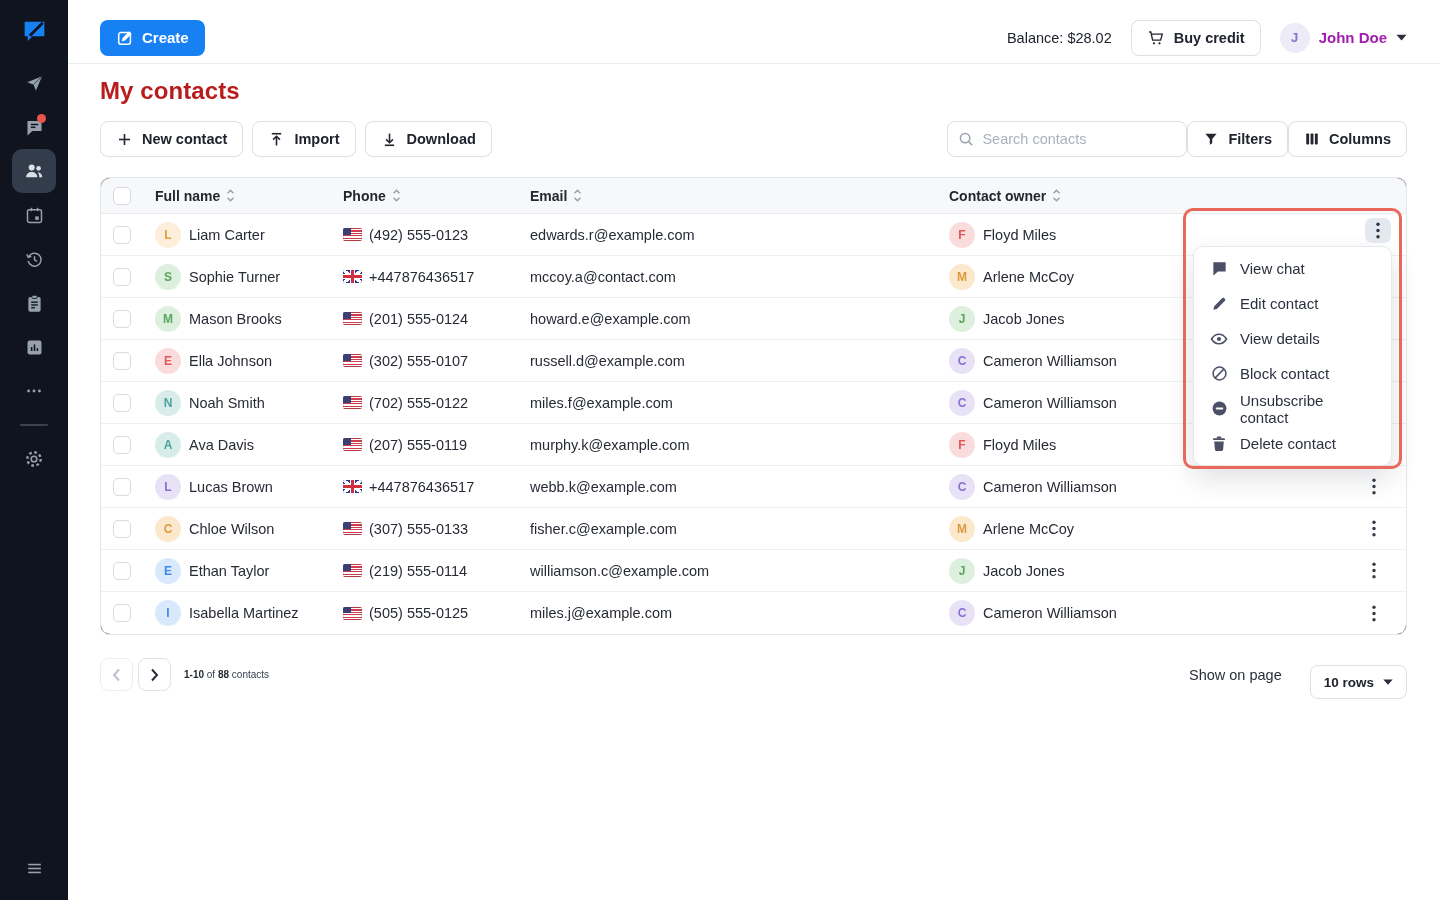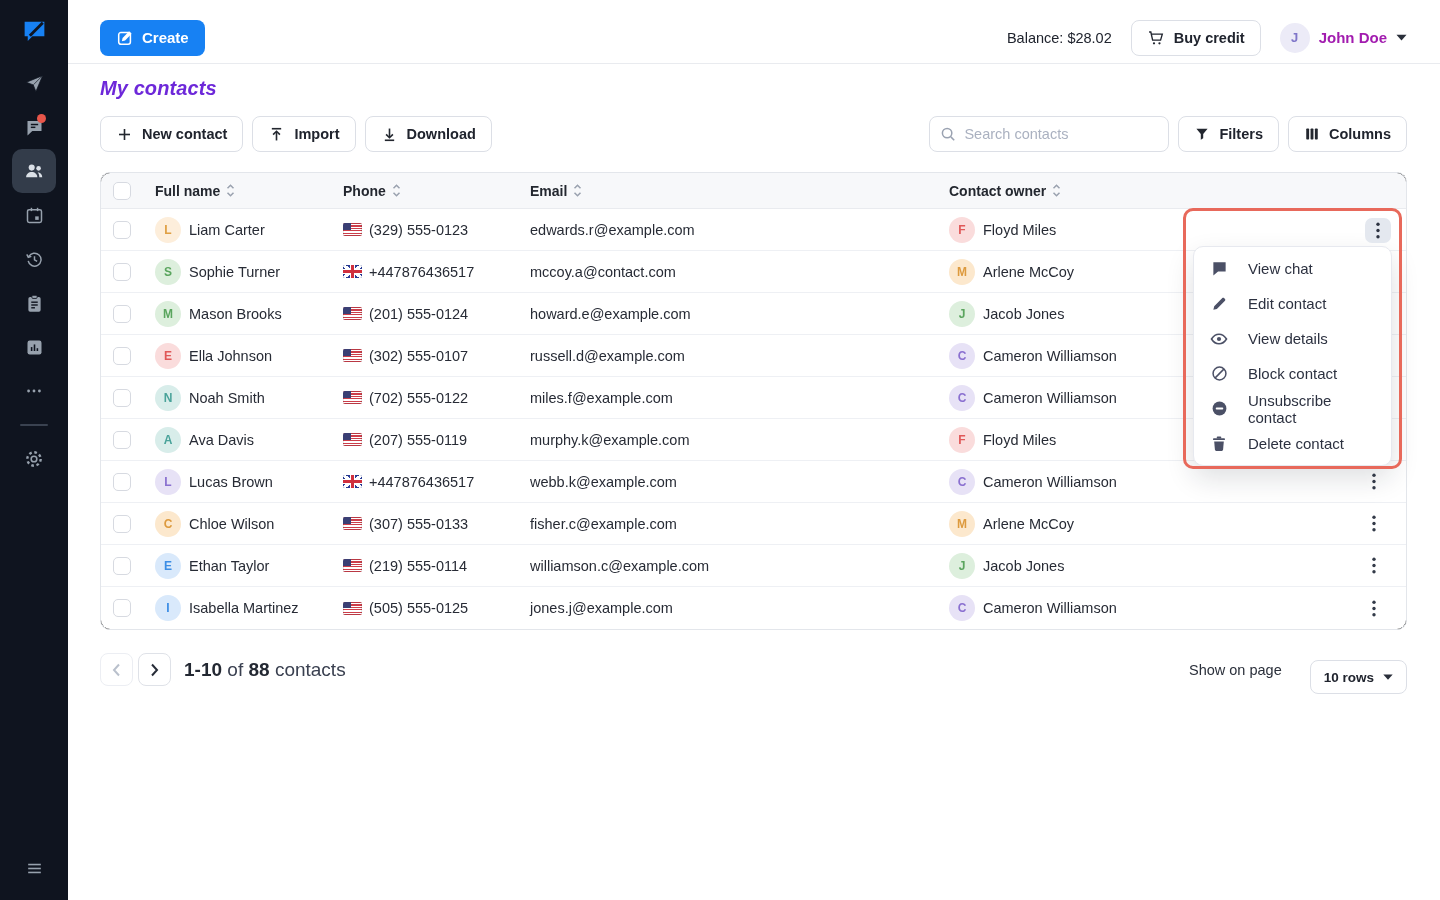--- a/index.html
+++ b/index.html
@@ -28,24 +28,24 @@
   .btn-outline { height:36px; background:#fff; border:1px solid #dcdfe6; border-radius:8px;
     font:600 14.5px "Liberation Sans",sans-serif; color:#20242e; padding:0 15px;
     display:flex; align-items:center; gap:9px; cursor:pointer; }
   .userchip { display:flex; align-items:center; gap:9px; cursor:pointer; }
   .avatar { border-radius:50%; display:flex; align-items:center; justify-content:center; font-weight:700; flex:none; }
   .avatar.lg { width:30px; height:30px; background:#ecebf7; color:#7f76c9; font-size:13px; }
   .avatar.sm { width:26px; height:26px; font-size:12px; }
   .username { font-weight:700; font-size:15px; color:#a21caf; }
   
   .content { position:absolute; left:68px; top:53px; width:1372px; padding:24px 33px 0 32px; }
-  .page-title { font-size:20px; font-weight:700; color:#6d28d9; letter-spacing:.1px;font-style:italic; }
+  .page-title { font-size:24px; font-weight:700; color:#b91c1c; letter-spacing:.1px; }
   .toolbar { display:flex; align-items:flex-end; margin-top:16px; }
   .toolbar .left { display:flex; gap:9px; }
-  .toolbar .right { margin-left:auto; display:flex; gap:9px; }
+  .toolbar .right { margin-left:auto; display:flex; }
   .search-wrap { position:relative; width:240px; }
   .search-wrap input { width:240px; height:36px; border:1px solid #dcdfe6; border-radius:8px;
     padding:0 12px 0 34px; font:14.5px "Liberation Sans",sans-serif; color:#232832; outline:none; }
   .search-wrap input::placeholder { color:#aab1c0; }
   .search-ic { position:absolute; left:11px; top:10px; }
   
   .table-card { margin-top:20px; border:1px solid #e3e6eb; border-radius:10px; overflow:hidden; background:#000000; }
   .thead { height:36px; background:#f7f8fa; display:flex; align-items:center; border-bottom:1px solid #e9ebef;
     font-weight:700; font-size:14px; color:#23272f; }
   .trow { height:42px; display:flex; align-items:center; border-bottom:1px solid #eef0f4; font-size:14.5px; color:#272b35; background:#fff; }
@@ -72,32 +72,32 @@
   .flag.gb::after { content:""; position:absolute; inset:0; background:
     linear-gradient(#d0303e,#d0303e) center/100% 3px no-repeat,
     linear-gradient(#d0303e,#d0303e) center/3px 100% no-repeat,
     linear-gradient(#fff,#fff) center/100% 5px no-repeat,
     linear-gradient(#fff,#fff) center/5px 100% no-repeat; }
   
   .tfooter { display:flex; align-items:center; margin-top:15px; }
   .page-btn { width:33px; height:33px; border-radius:8px; background:#fff; display:flex; align-items:center; justify-content:center; cursor:pointer; }
   .page-btn.prev { border:1px solid #eceef3; }
   .page-btn.next { border:1px solid #dfe2e8; margin-left:5px; }
-  .range-text { margin-left:13px; font-size:19px; color:#3a4050; }
+  .range-text { margin-left:13px; font-size:10px; color:#3a4050; }
   .range-text b { color:#232832; }
   .foot-right { margin-left:auto; display:flex; align-items:center; gap:28px; }
   .show-label { font-size:14.5px; color:#2a2f3a; }
   .rows-btn { height:34px; border:1px solid #dcdfe6; border-radius:8px; background:#fff; padding:0 13px;
     display:flex; align-items:center; gap:9px; font:600 13.5px "Liberation Sans",sans-serif; color:#20242e; cursor:pointer;margin-top:15px; }
   
   .kebab-btn { position:absolute; left:1365px; top:218px; width:26px; height:25px; background:#e4e8ef;
     border-radius:7px; display:flex; align-items:center; justify-content:center; z-index:60; cursor:pointer; }
   .menu { position:absolute; left:1193px; top:246px; width:199px; background:#fff; border:1px solid #e7e9ef;
     border-radius:10px; box-shadow:0 12px 28px rgba(23,28,45,.14); padding:4px 0; z-index:55; }
-  .menu-item { height:35px; display:flex; align-items:center; gap:20px; padding:0 16px; font-size:15px; color:#2c3140; cursor:pointer; }
+  .menu-item { height:35px; display:flex; align-items:center; gap:12px; padding:0 16px; font-size:15px; color:#2c3140; cursor:pointer; }
   .mi-ic { width:18px; display:flex; justify-content:center; flex:none; }
   .highlight-box { position:absolute; left:1183px; top:208px; width:219px; height:261px;
     border:3px solid #e8695b; border-radius:10px; z-index:70; pointer-events:none; }
 </style>
 </head>
 <body>
 
 <nav class="sidebar">
   <div class="side-logo">
     <svg width="27" height="27" viewBox="0 0 26 26">
@@ -314,21 +314,21 @@
         <div class="trow">
           <div class="cell cell-check">
             <span class="checkbox"></span>
           </div>
           <div class="cell cell-name">
             <span class="avatar sm" style="background-color: rgb(253, 238, 219); color: rgb(223, 159, 67);">L</span>
             <span>Liam Carter</span>
           </div>
           <div class="cell cell-phone">
             <span class="flag us"></span>
-            <span>(329) 555-0123</span>
+            <span>(492) 555-0123</span>
           </div>
           <div class="cell cell-email">edwards.r@example.com</div>
           <div class="cell cell-owner">
             <span class="avatar sm" style="background-color: rgb(250, 220, 220); color: rgb(224, 88, 88);">F</span>
             <span>Floyd Miles</span>
           </div>
           <div class="cell cell-actions">
             <span class="kebab">
               <svg width="4" height="17" viewBox="0 0 4 17" fill="#343b49">
                 <circle cx="2" cy="2.2" r="1.7"></circle>
@@ -568,21 +568,21 @@
             <span class="checkbox"></span>
           </div>
           <div class="cell cell-name">
             <span class="avatar sm" style="background-color: rgb(217, 233, 251); color: rgb(59, 141, 229);">I</span>
             <span>Isabella Martinez</span>
           </div>
           <div class="cell cell-phone">
             <span class="flag us"></span>
             <span>(505) 555-0125</span>
           </div>
-          <div class="cell cell-email">jones.j@example.com</div>
+          <div class="cell cell-email">miles.j@example.com</div>
           <div class="cell cell-owner">
             <span class="avatar sm" style="background-color: rgb(231, 226, 246); color: rgb(138, 112, 208);">C</span>
             <span>Cameron Williamson</span>
           </div>
           <div class="cell cell-actions">
             <span class="kebab">
               <svg width="4" height="17" viewBox="0 0 4 17" fill="#343b49">
                 <circle cx="2" cy="2.2" r="1.7"></circle>
                 <circle cx="2" cy="8.5" r="1.7"></circle>
                 <circle cx="2" cy="14.8" r="1.7"></circle>

